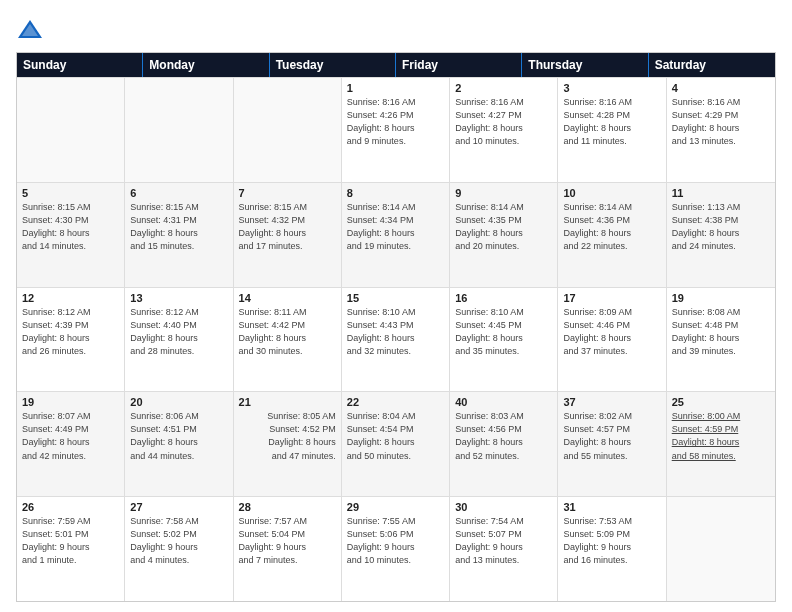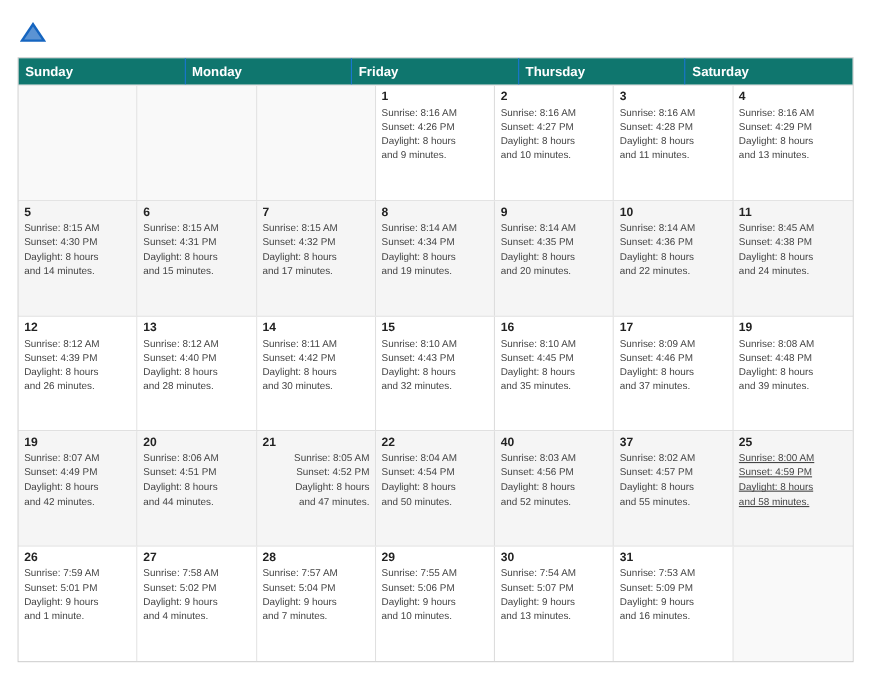--- a/index.html
+++ b/index.html
@@ -53,22 +53,22 @@
       color: #555;
     }
     .calendar {
       flex: 1;
       display: flex;
       flex-direction: column;
       border: 1px solid #ccc;
     }
     .cal-header {
       display: grid;
-      grid-template-columns: repeat(5, 1fr);
-      background: #0f766e;
+      grid-template-columns: repeat(6, 1fr);
+      background: #0f172a;
     }
     .cal-header-cell {
       color: #fff;
       font-size: 12px;
       font-weight: bold;
       padding: 5px 6px;
       text-align: left;
       border-right: 1px solid #1976d2;
     }
     .cal-header-cell:last-child { border-right: none; }
@@ -123,20 +123,21 @@
     <div class="title-block">
       <div class="month-title"></div>
       <div class="location"></div>
     </div>
   </div>
 
   <div class="calendar">
     <div class="cal-header" id="cal-header">
         <div class="cal-header-cell">Sunday</div>
         <div class="cal-header-cell">Monday</div>
+        <div class="cal-header-cell">Tuesday</div>
         <div class="cal-header-cell">Friday</div>
         <div class="cal-header-cell">Thursday</div>
         <div class="cal-header-cell">Saturday</div>
       </div>
     <div class="cal-body" id="cal-body">
         <div class="cal-row">
           <div class="cal-cell empty"></div>
           <div class="cal-cell empty"></div>
           <div class="cal-cell empty"></div>
           <div class="cal-cell">
@@ -206,21 +207,21 @@
           </div>
           <div class="cal-cell alt">
             <div class="day-number">10</div>
             <div class="day-info" style="white-space: pre-line;">Sunrise: 8:14 AM
 Sunset: 4:36 PM
 Daylight: 8 hours
 and 22 minutes.</div>
           </div>
           <div class="cal-cell alt">
             <div class="day-number">11</div>
-            <div class="day-info" style="white-space: pre-line;">Sunrise: 8:45 AM
+            <div class="day-info" style="white-space: pre-line;">Sunrise: 1:13 AM
 Sunset: 4:38 PM
 Daylight: 8 hours
 and 24 minutes.</div>
           </div>
         </div>
         <div class="cal-row">
           <div class="cal-cell">
             <div class="day-number">12</div>
             <div class="day-info" style="white-space: pre-line;">Sunrise: 8:12 AM
 Sunset: 4:39 PM

